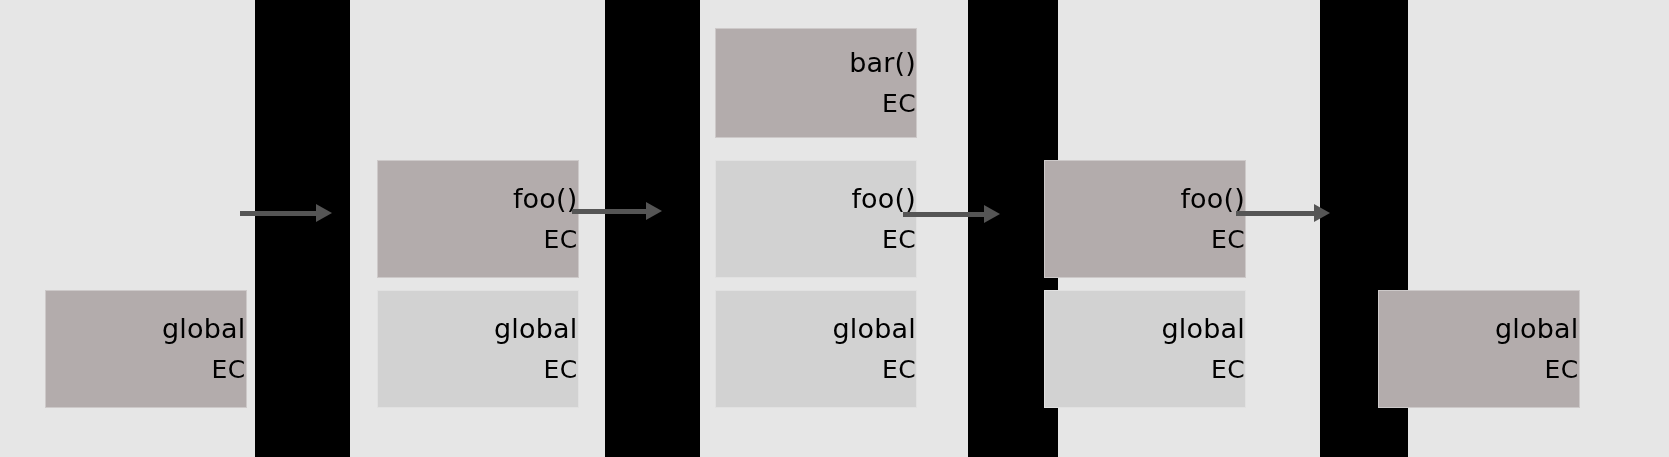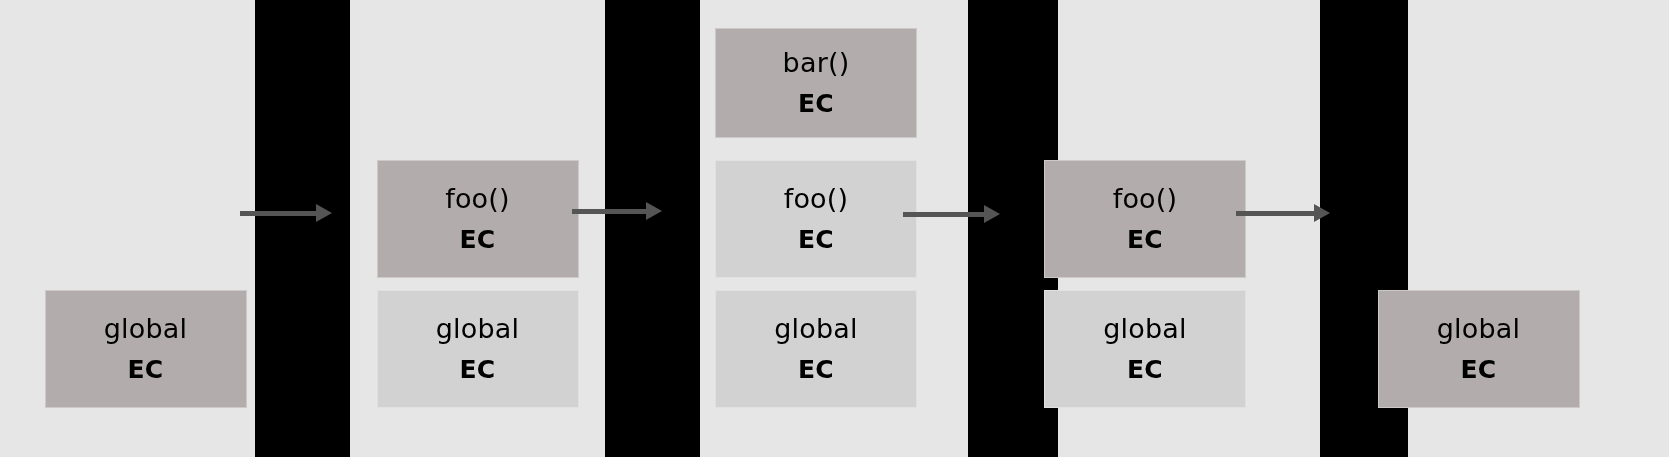--- a/index.html
+++ b/index.html
@@ -58,38 +58,38 @@
     top: 0;
     height: 457px;
   }
 
   
   .ec-box {
     position: absolute;
     box-sizing: border-box;
     display: flex;
     flex-direction: column;
-    align-items: center;
+    align-items: flex-end;
     justify-content: center;
     color: #000000;
     line-height: 1.12;
     text-align: center;
     border: 1px solid rgba(255,255,255,0.35);
   }
   .ec-box.active   { background: #b3acac; }
   .ec-box.inactive { background: #d2d2d2; }
 
   .ec-title {
     font-size: 27px;
     font-weight: 400;
     letter-spacing: 0.2px;
   }
   .ec-sub {
     font-size: 25px;
-    font-weight: 700;
+    font-weight: 400;
     letter-spacing: 0.4px;
     margin-top: 12px;
   }
 </style>
 </head>
 <body>
 
 <div id="stage" style="width: 1669px; height: 457px; background: rgb(230, 230, 230);">
     <div class="divider" style="left: 255px; width: 95px; background: rgb(0, 0, 0);"></div>
     <div class="divider" style="left: 605px; width: 95px; background: rgb(0, 0, 0);"></div>

